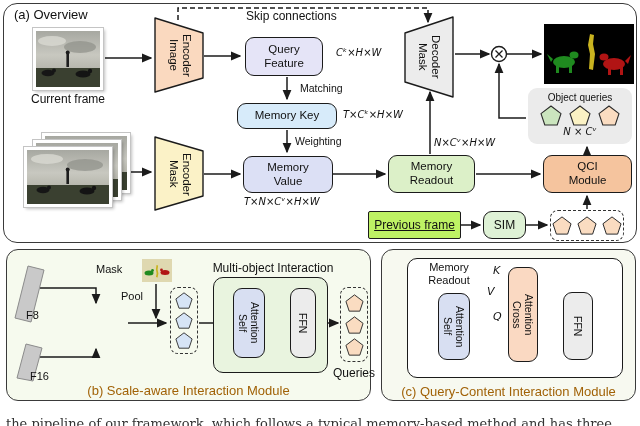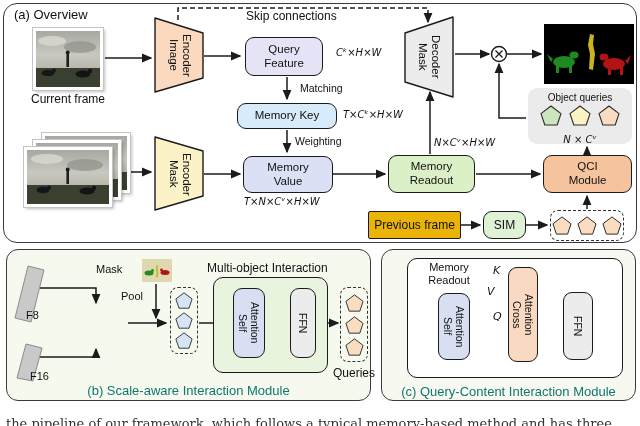--- a/index.html
+++ b/index.html
@@ -13,31 +13,31 @@
   
   .box{position:absolute;box-sizing:border-box;border:1.3px solid #1b1b1b;border-radius:9px;
        display:flex;align-items:center;justify-content:center;text-align:center;
        font-size:11.5px;line-height:1.18;white-space:pre-line;z-index:3;}
   .sq{border-radius:2px;}
   .dashedbox{position:absolute;box-sizing:border-box;border:1.5px dashed #333;border-radius:8px;
        display:flex;align-items:center;justify-content:center;z-index:3;}
   .lbl{position:absolute;z-index:3;white-space:pre-line;}
   .dim{font-family:"DejaVu Sans",sans-serif;font-style:italic;font-size:10px;color:#111;}
   .small{font-size:10.5px;}
-  .cap{font-size:13px;color:#0f766e;text-align:center;}
+  .cap{font-size:13px;color:#a16207;text-align:center;}
   .vwrap{display:flex;align-items:center;justify-content:center;}
   .vtext{writing-mode:vertical-lr;white-space:pre-line;text-align:center;line-height:1.15;}
   .f-lav{background:#e5e4f7;}
   .f-lav2{background:#dce0f5;}
   .f-blue{background:#d7ebfa;}
   .f-green{background:#dcf0c8;}
   .f-green2{background:#dff2d6;}
   .f-orange{background:#f5c49e;}
   .f-pink{background:#fbdfd2;border:none;}
-  .f-ltgray{background:#eab308;}
+  .f-ltgray{background:#bef264;text-decoration:underline;}
   .f-moigreen{background:#e9f4df;}
   .f-sa{background:#d8dff2;}
   .f-ca{background:#fad9c2;}
   .f-ffn{background:#ececec;}
   .pent{display:block;}
   .p-green polygon{fill:#cbe5be;} .p-yellow polygon{fill:#fbf2c4;}
   .p-peach polygon{fill:#fadcc1;} .p-blue polygon{fill:#d6e4f6;}
   .pent polygon{stroke:#2a2a2a;stroke-width:1.1;stroke-linejoin:round;}
   
   .photo{position:absolute;box-sizing:border-box;background:#fff;border:3px solid #fff;
@@ -232,21 +232,21 @@
       <svg class="pent p-green" width="22" height="21" viewBox="0 0 22 21">
           <polygon points="11,1 21,8.6 17.2,20 4.8,20 1,8.6"></polygon>
         </svg>
       <svg class="pent p-yellow" width="22" height="21" viewBox="0 0 22 21">
           <polygon points="11,1 21,8.6 17.2,20 4.8,20 1,8.6"></polygon>
         </svg>
       <svg class="pent p-peach" width="22" height="21" viewBox="0 0 22 21">
           <polygon points="11,1 21,8.6 17.2,20 4.8,20 1,8.6"></polygon>
         </svg>
     </div>
-    <div class="dim" style="margin-top:8px;">N × Cᵛ</div>
+    <div class="dim" style="margin-top:0;">N × Cᵛ</div>
   </div>
 
   <div class="dashedbox" style="left:550px;top:210px;width:74px;height:31px;gap:5px;">
     <svg class="pent p-peach" width="20" height="19" viewBox="0 0 22 21">
         <polygon points="11,1 21,8.6 17.2,20 4.8,20 1,8.6"></polygon>
       </svg>
     <svg class="pent p-peach" width="20" height="19" viewBox="0 0 22 21">
         <polygon points="11,1 21,8.6 17.2,20 4.8,20 1,8.6"></polygon>
       </svg>
     <svg class="pent p-peach" width="20" height="19" viewBox="0 0 22 21">
@@ -274,21 +274,21 @@
         <polygon points="11,1 21,8.6 17.2,20 4.8,20 1,8.6"></polygon>
       </svg>
     <svg class="pent p-blue" width="18" height="17" viewBox="0 0 22 21">
         <polygon points="11,1 21,8.6 17.2,20 4.8,20 1,8.6"></polygon>
       </svg>
     <svg class="pent p-blue" width="18" height="17" viewBox="0 0 22 21">
         <polygon points="11,1 21,8.6 17.2,20 4.8,20 1,8.6"></polygon>
       </svg>
   </div>
 
-  <div class="lbl" style="left:207px;top:261px;width:132px;font-size:12px;">Multi-object Interaction</div>
+  <div class="lbl" style="left:207px;top:261px;width:132px;font-size:12px;text-align:center;">Multi-object Interaction</div>
   <div class="abs f-moigreen" style="left:213px;top:277px;width:115px;height:96px;border:1.3px solid #1b1b1b;border-radius:10px;z-index:2;"></div>
   <div class="box f-sa vwrap" style="left:233px;top:288px;width:32px;height:70px;">
     <span class="vtext" style="font-size:10.5px;">Self
 Attention</span>
   </div>
   <div class="box f-ffn vwrap" style="left:290px;top:288px;width:26px;height:70px;">
     <span class="vtext" style="font-size:10.5px;">FFN</span>
   </div>
 
   <div class="dashedbox" style="left:340px;top:287px;width:28px;height:75px;flex-direction:column;gap:4px;">

